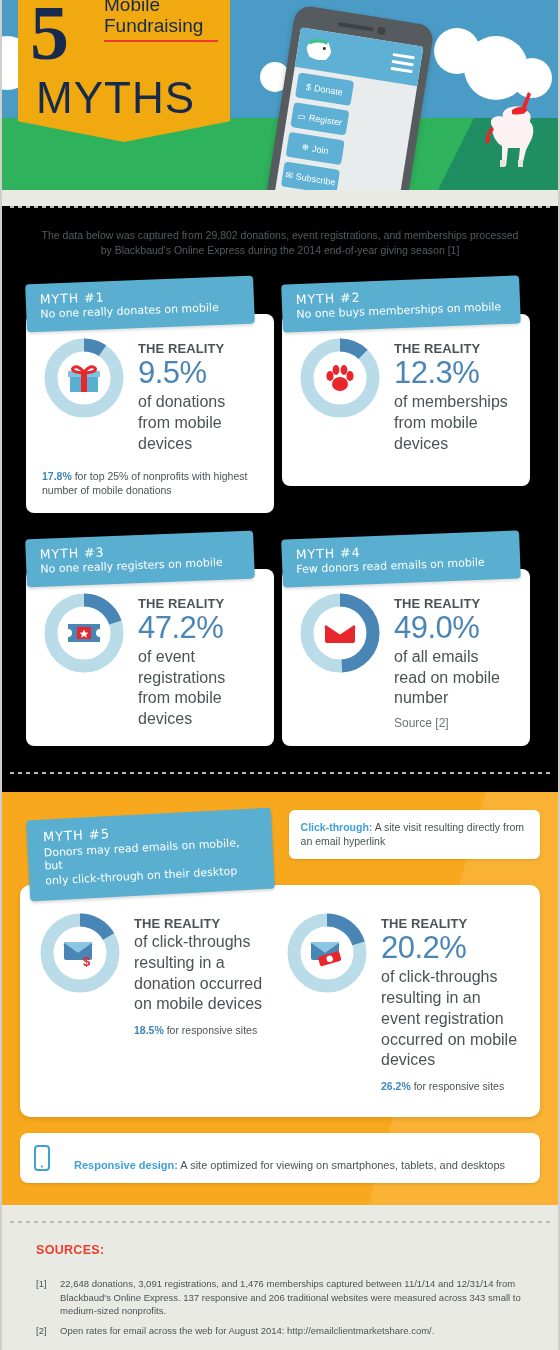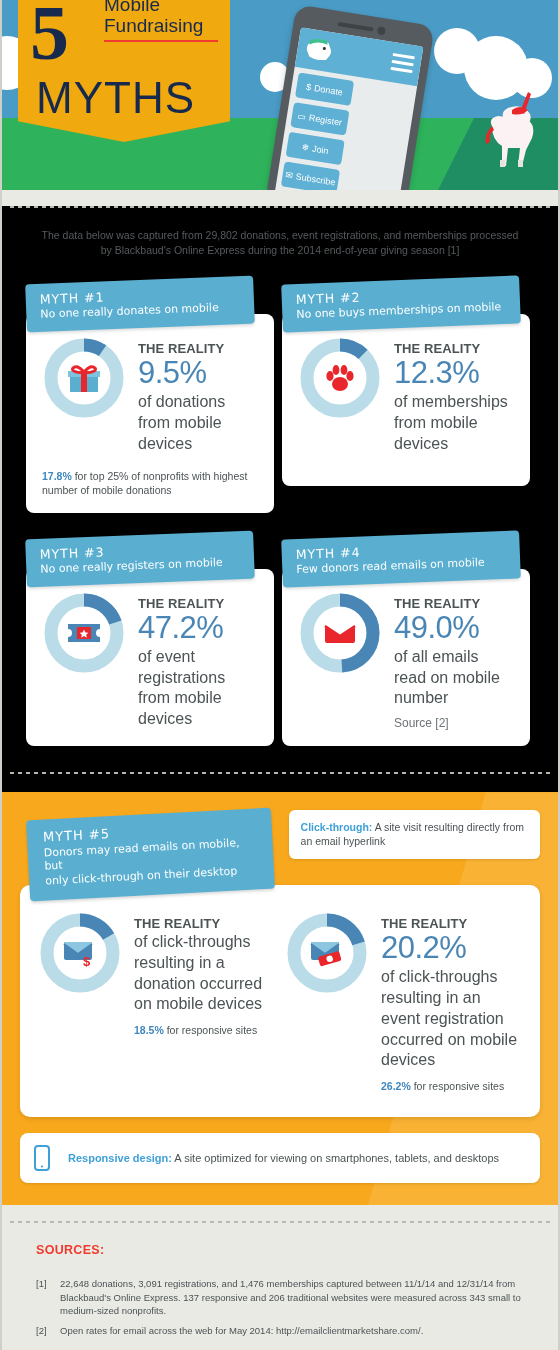--- a/index.html
+++ b/index.html
@@ -207,21 +207,21 @@
 
   .white-panel {
     position: relative; z-index: 3; background: #fff; border-radius: 10px;
     margin-top: -10px; padding: 26px 18px 24px 18px;
     box-shadow: 0 2px 5px rgba(0,0,0,.12);
     display: flex; gap: 10px;
   }
   .half { width: 240px; }
   .resp-box {
     background: #fff; border-radius: 8px; margin-top: 16px; padding: 12px 14px;
-    display: flex; align-items: center; gap: 18px;
+    display: flex; align-items: flex-end; gap: 24px;
     box-shadow: 0 1px 3px rgba(0,0,0,.12);
     font-size: 11px; color: #4b5355; position: relative; z-index: 3;
   }
 
   
   .sources { padding: 4px 34px 20px 34px; }
   .src-title {
     color: #ef3b2d; font-size: 12.5px; font-weight: bold; letter-spacing: .3px;
     margin-bottom: 20px;
   }
@@ -529,18 +529,18 @@
   <div>
     <div class="dots" style="margin-top:16px;margin-bottom:16px;"></div>
     <div class="sources">
       <div class="src-title">SOURCES:</div>
       <div class="src-item">
         <div class="src-num">[1]</div>
         <div>22,648 donations, 3,091 registrations, and 1,476 memberships captured between 11/1/14 and 12/31/14 from Blackbaud's Online Express. 137 responsive and 206 traditional websites were measured across 343 small to medium-sized nonprofits.</div>
       </div>
       <div class="src-item">
         <div class="src-num">[2]</div>
-        <div>Open rates for email across the web for May 2014: http://emailclientmarketshare.com/.</div>
+        <div>Open rates for email across the web for August 2014: http://emailclientmarketshare.com/.</div>
       </div>
     </div>
   </div>
 
 </div>
 
 </body></html>

